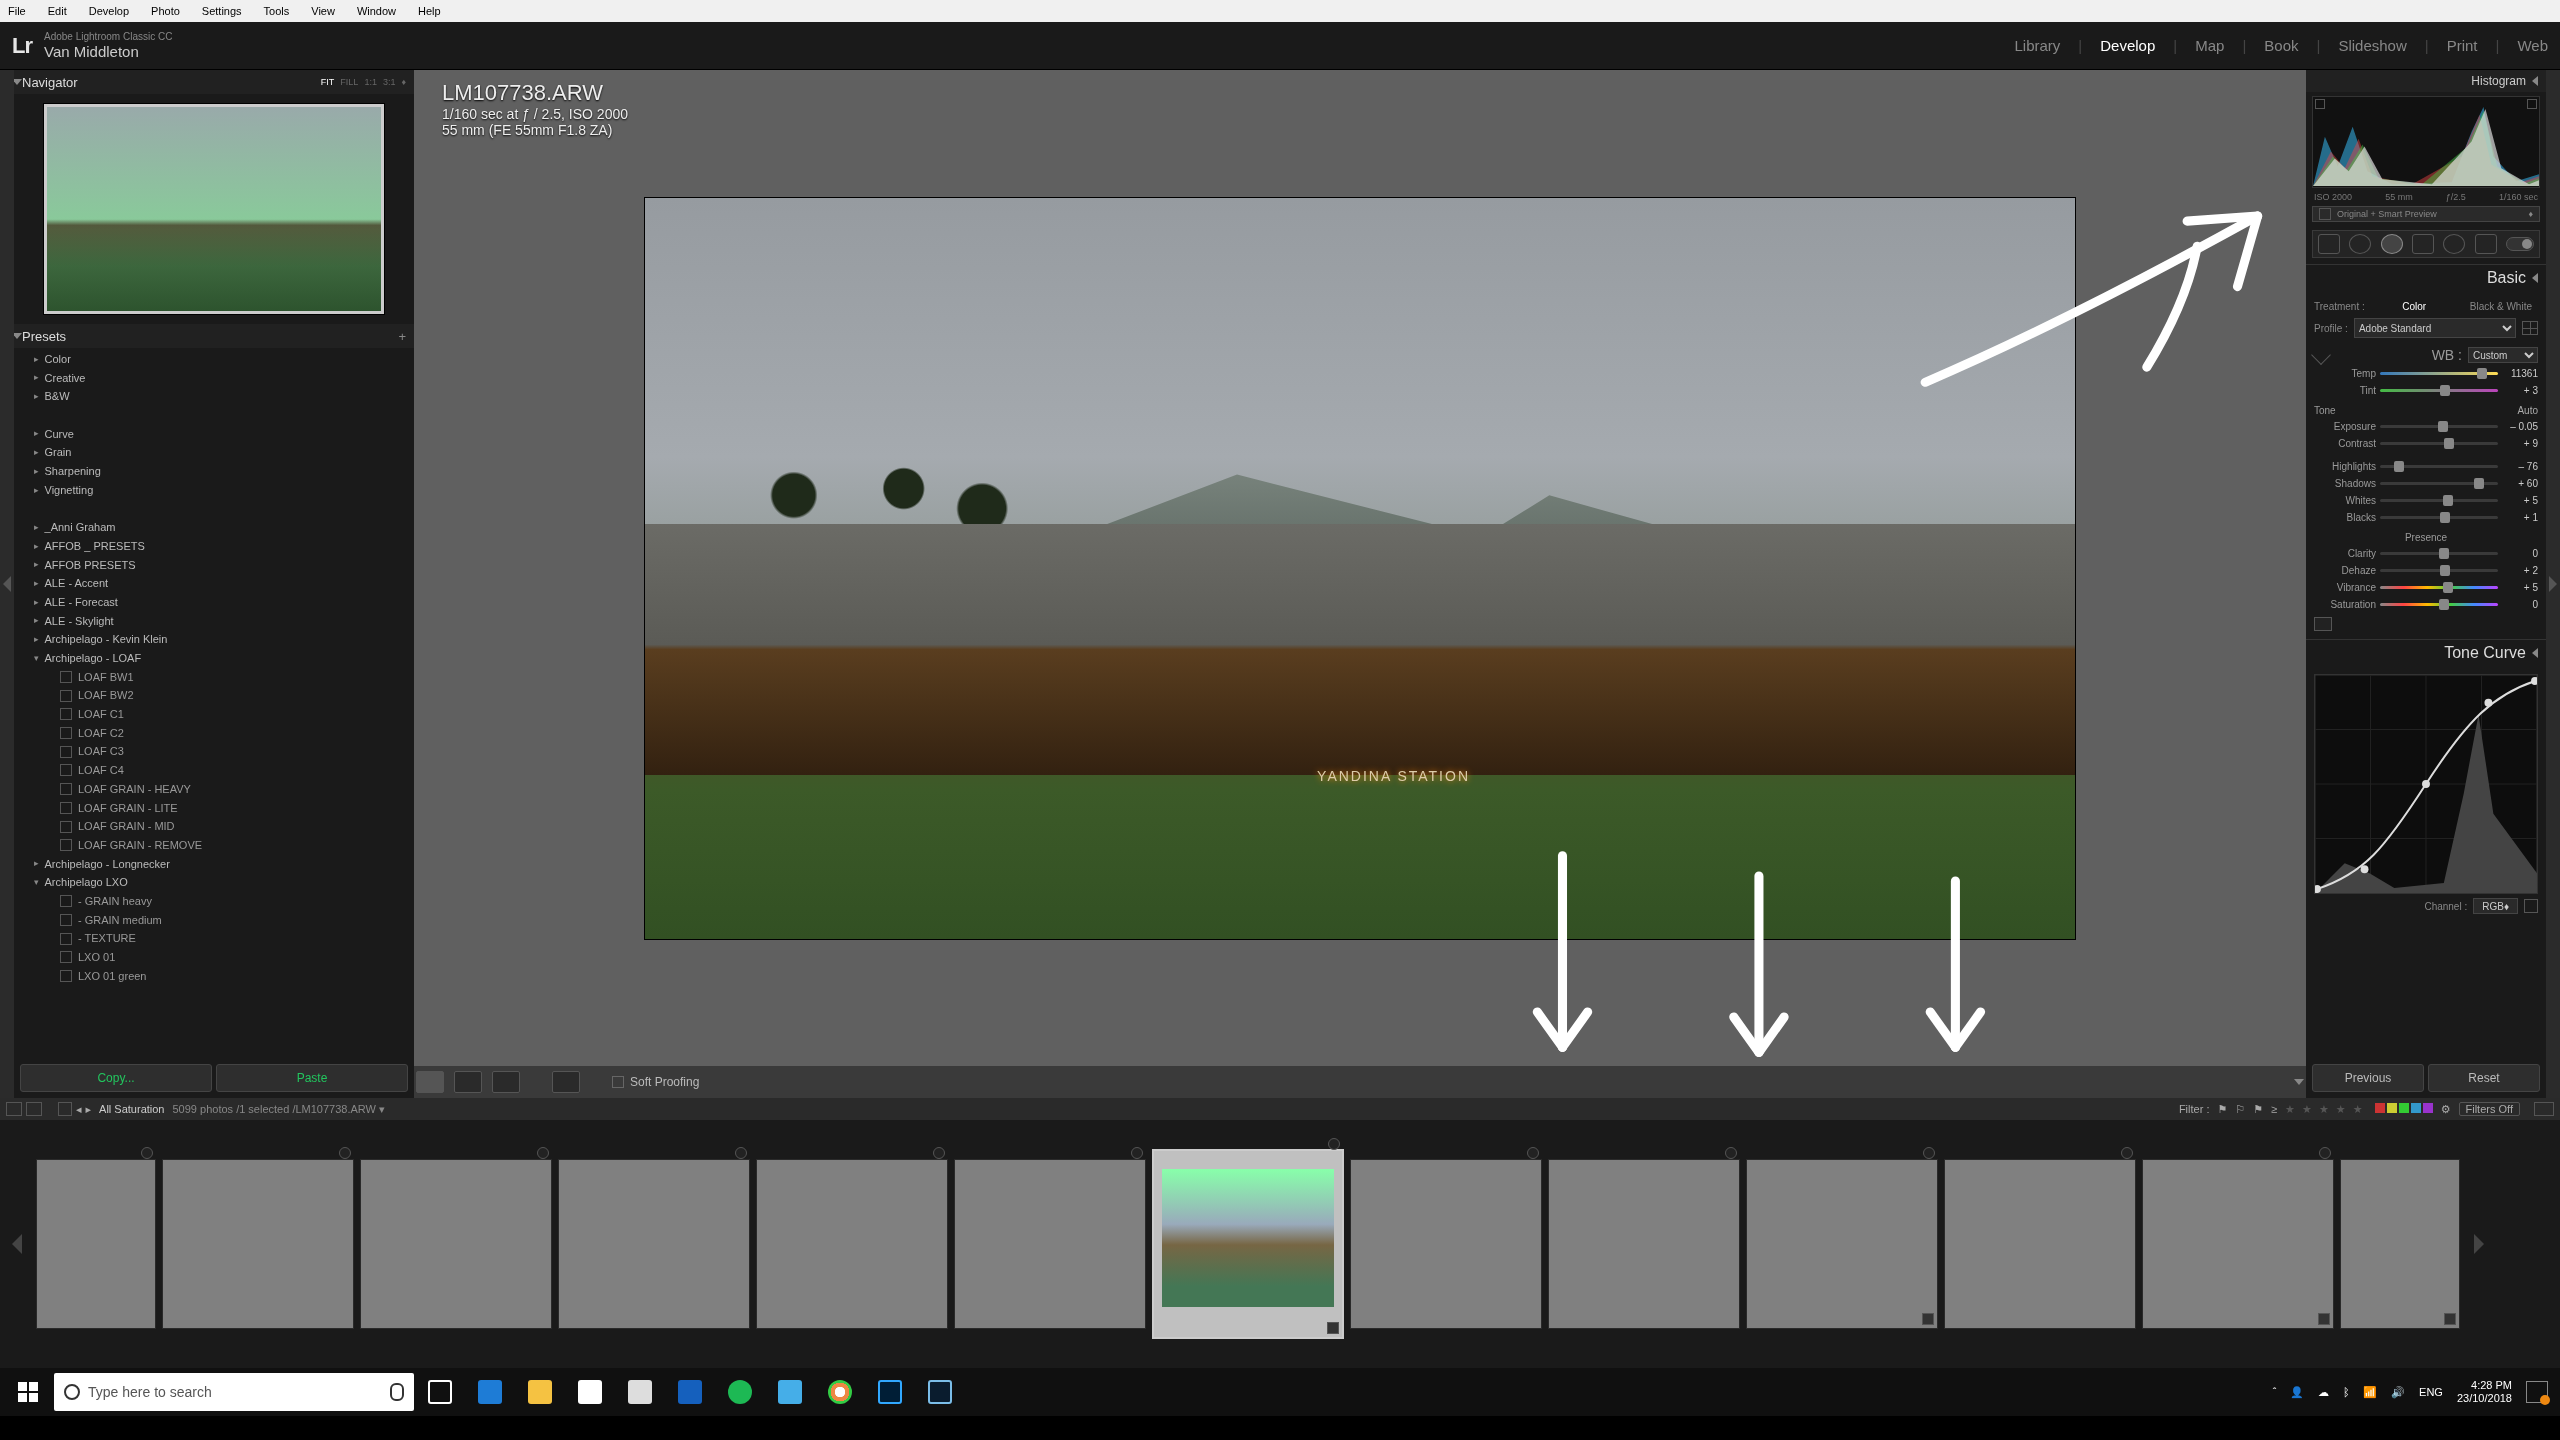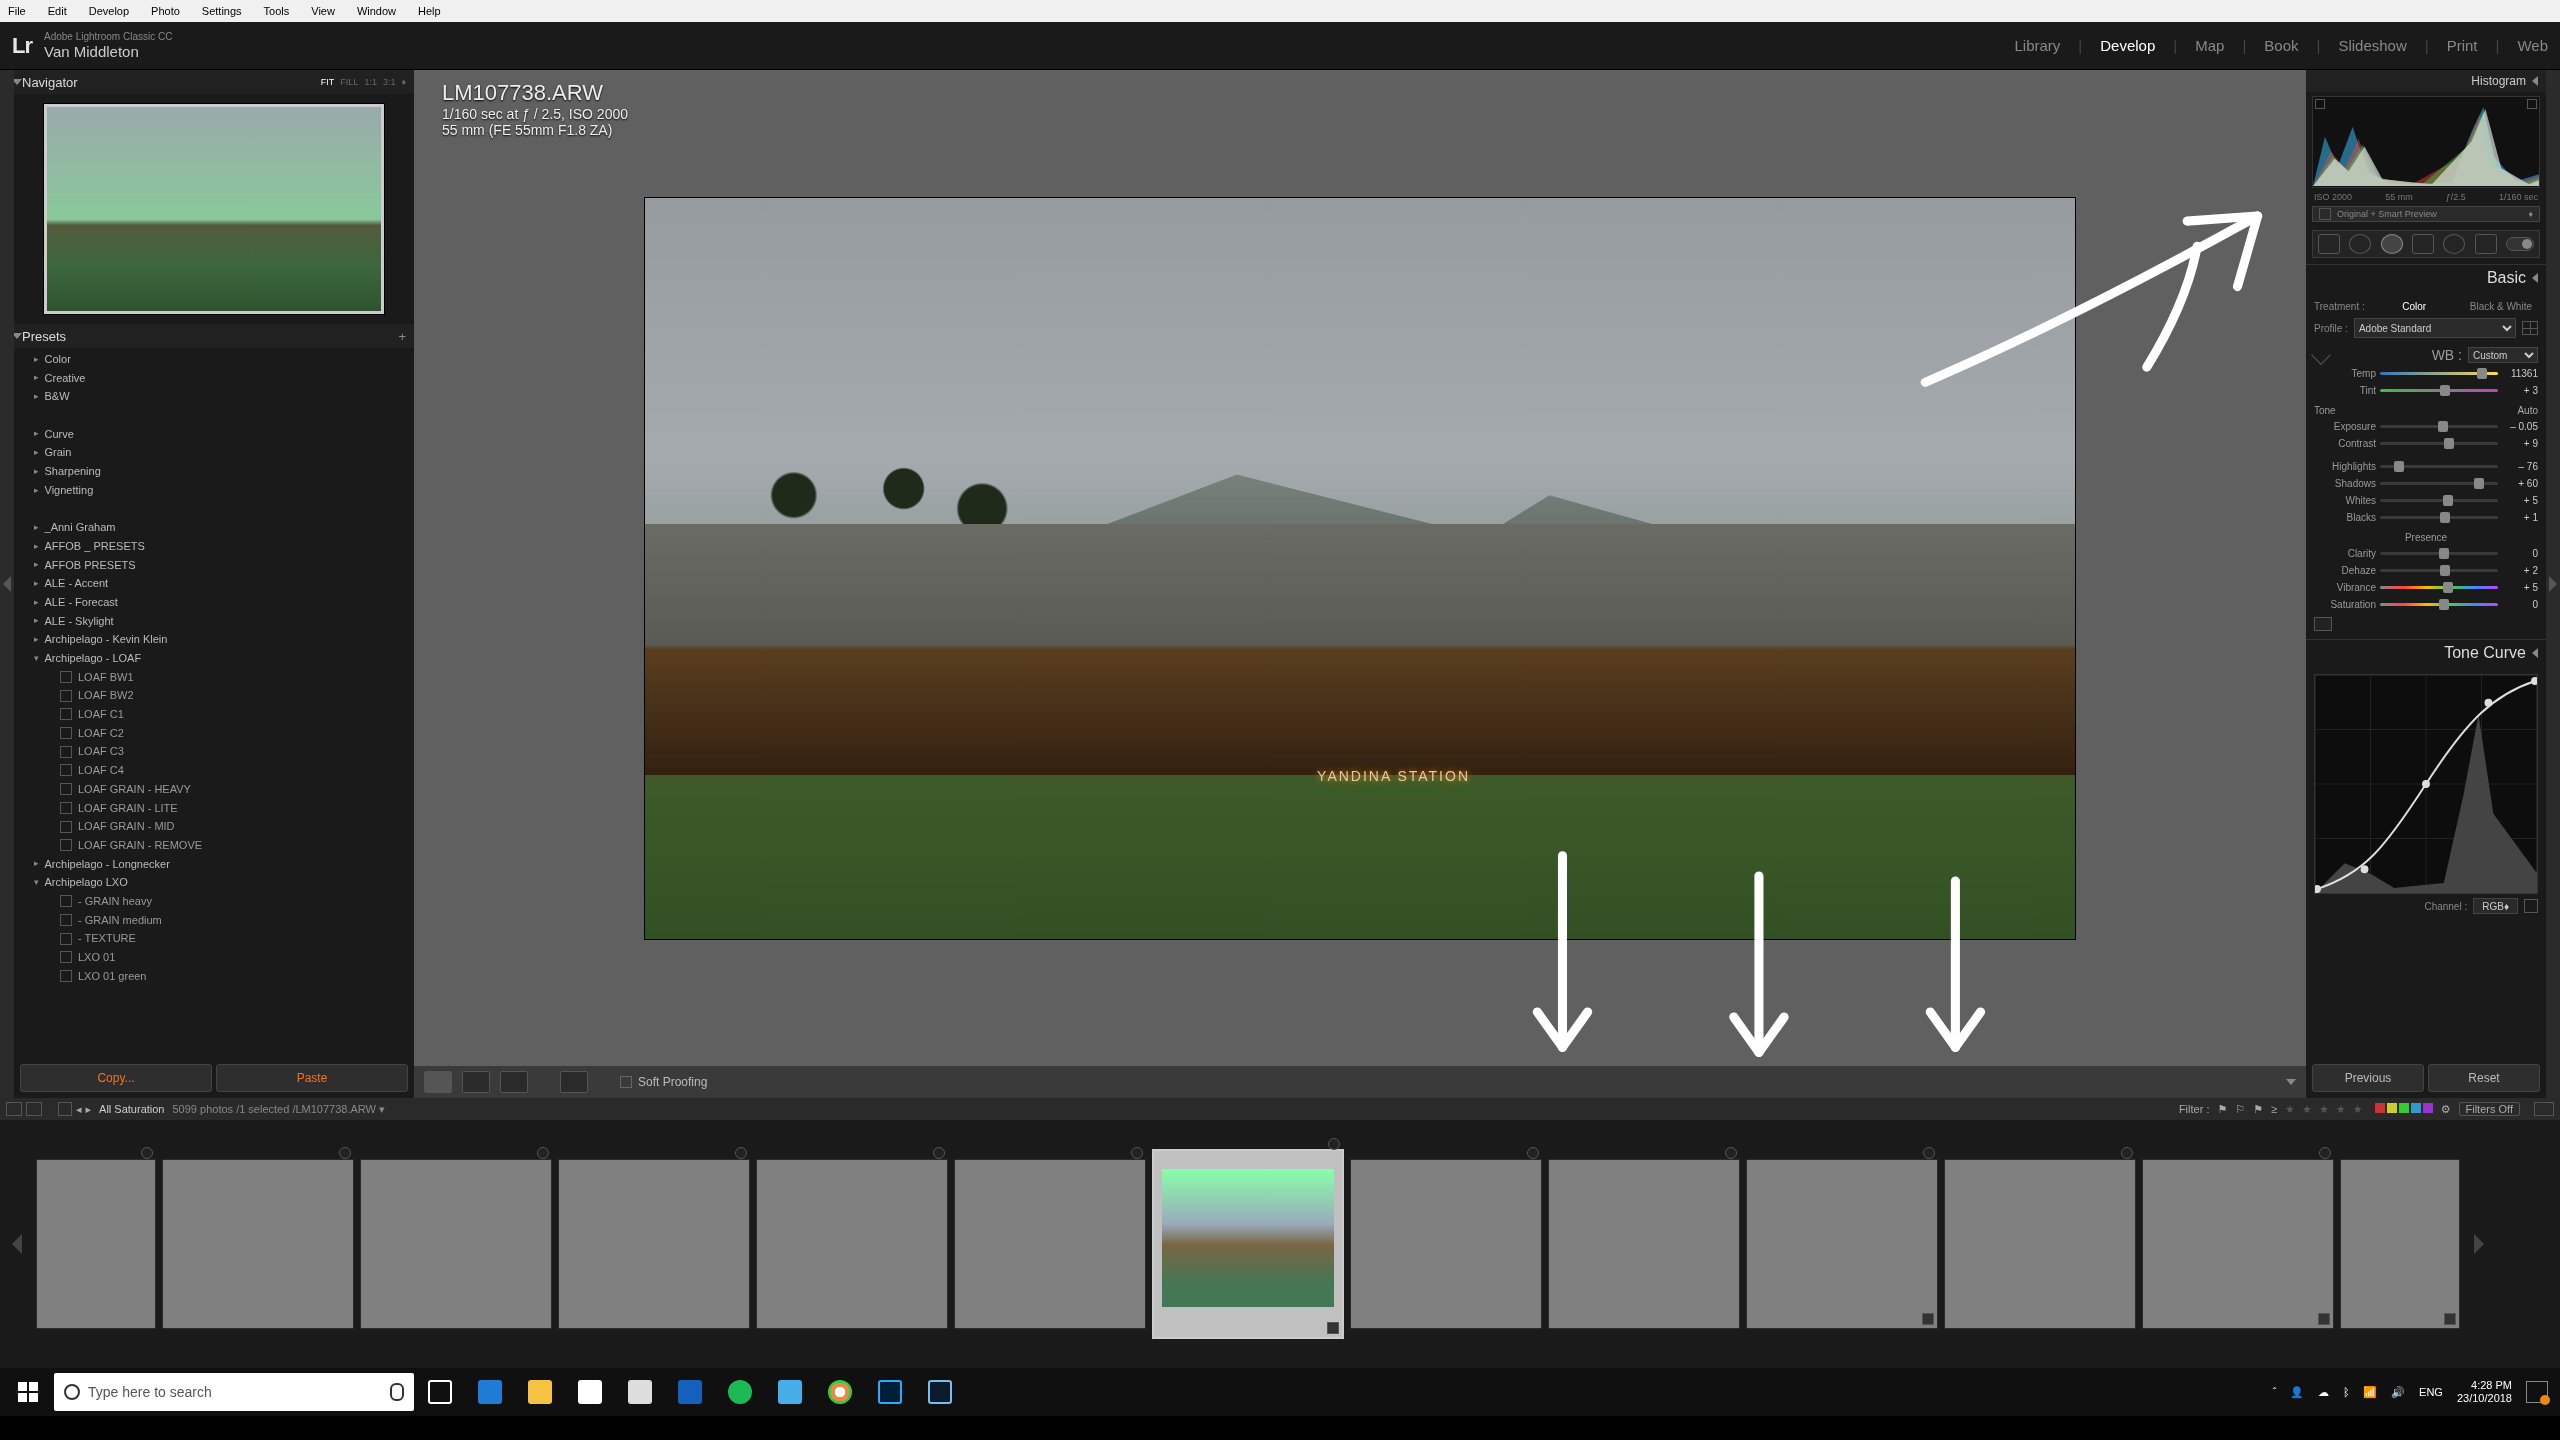--- a/index.html
+++ b/index.html
@@ -43,21 +43,21 @@
 .nav-preview::after{content:"";position:absolute;inset:0;background:linear-gradient(transparent 55%, rgba(60,40,20,.7) 58%, rgba(30,60,20,.6) 78%);}
 
 .preset-list { flex:1; overflow:auto; padding:2px 0 2px 6px; font-size:11px; color:#bbb; line-height:1.7;}
 .preset-list .grp { display:flex; align-items:center; gap:6px; padding-left:14px;}
 .preset-list .grp::before{content:"▸"; font-size:9px; color:#888;}
 .preset-list .grp.open::before{content:"▾";}
 .preset-list .item { padding-left:40px; display:flex; align-items:center; gap:6px; color:#999;}
 .preset-list .item::before{content:""; width:10px;height:10px; border:1px solid #555; display:inline-block;}
 
 .cp-buttons{display:flex; gap:4px; padding:6px;}
-.cp-buttons button{flex:1;height:28px;background:#2e2e2e;border:1px solid #444;color:#f97316;border-radius:3px;font-size:12px;}
+.cp-buttons button{flex:1;height:28px;background:#2e2e2e;border:1px solid #444;color:#22c55e;border-radius:3px;font-size:12px;}
 
 
 .loupe-wrap{flex:1;display:flex;align-items:center;justify-content:center;position:relative;}
 .loupe-img{width:1430px;height:741px;background:
   linear-gradient(rgba(150,155,160,1) 0%, rgba(165,170,175,1) 35%, rgba(140,150,145,1) 55%,
                   rgba(80,70,50,.0) 56%),
   linear-gradient(rgba(0,0,0,0) 50%, rgba(100,70,40,1) 53%, rgba(60,90,40,1) 80%, rgba(50,80,35,1) 100%);
   box-shadow:0 0 0 1px #000; position:relative; overflow:hidden;}
 .loupe-img .house{position:absolute;left:0;right:0;top:44%;height:34%;background:
   linear-gradient(#6b6b66 0%,#5b5b56 48%, rgba(90,60,30,.9) 50%, rgba(50,30,15,.95) 100%);}
@@ -69,21 +69,21 @@
   radial-gradient(circle at 55% 35%, #1f2a1a 0 10%, transparent 11%),
   radial-gradient(circle at 80% 50%, #1f2a1a 0 9%, transparent 10%);}
 .loupe-img .sign{position:absolute;left:47%;top:77%;color:#dca;font-size:14px;letter-spacing:2px;text-shadow:0 0 6px #f80;}
 .img-meta{position:absolute;left:28px;top:10px;color:#eee;text-shadow:0 1px 2px #000;font-size:14px;}
 .img-meta .fn{font-size:22px;font-weight:300;}
 
 
 .annot{position:absolute;inset:0;pointer-events:none;}
 
 
-.loupe-toolbar{height:32px;background:#3a3a3a;display:flex;align-items:center;gap:10px;padding:0 10px;font-size:12px;color:#bbb;}
+.loupe-toolbar{height:32px;background:#3a3a3a;display:flex;align-items:center;gap:10px;padding:0 2px;font-size:12px;color:#bbb;}
 .loupe-toolbar .btn{width:28px;height:22px;border:1px solid #555;background:#2a2a2a;border-radius:2px;}
 .loupe-toolbar .btn.active{background:#555;}
 .loupe-toolbar .chk{display:flex;align-items:center;gap:6px;}
 .loupe-toolbar .chk .box{width:12px;height:12px;border:1px solid #666;}
 .loupe-toolbar .spread{margin-left:auto;width:0;height:0;border-left:5px solid transparent;border-right:5px solid transparent;border-top:6px solid #888;}
 
 
 .hist-hdr{height:22px;display:flex;align-items:center;justify-content:flex-end;padding:0 8px;font-size:12px;color:#ccc;background:#212121;}
 .hist-hdr .tri-l{width:0;height:0;border-top:5px solid transparent;border-bottom:5px solid transparent;border-right:6px solid #888;margin-left:6px;}
 .hist-box{height:92px;margin:4px 6px;background:#111;position:relative;border:1px solid #333;}

